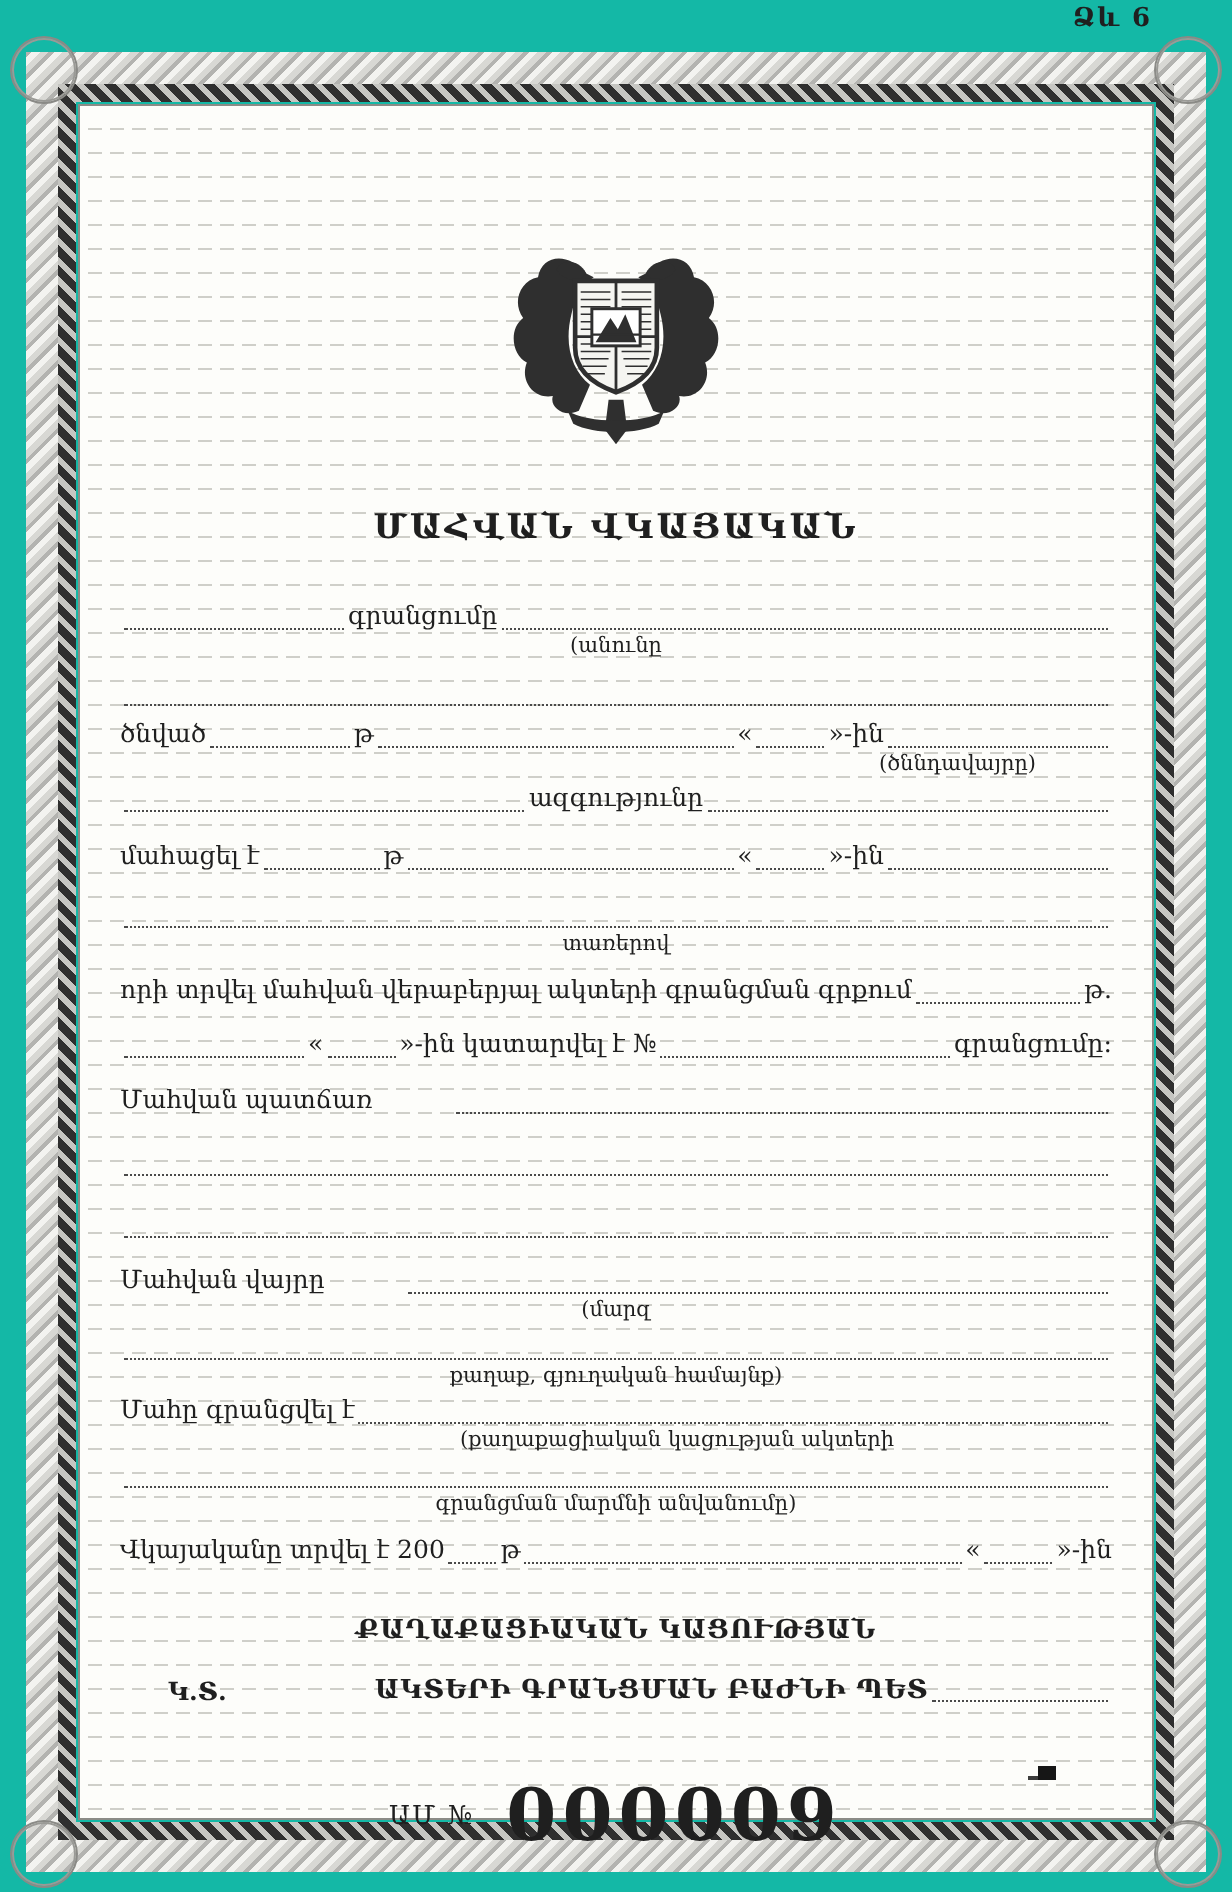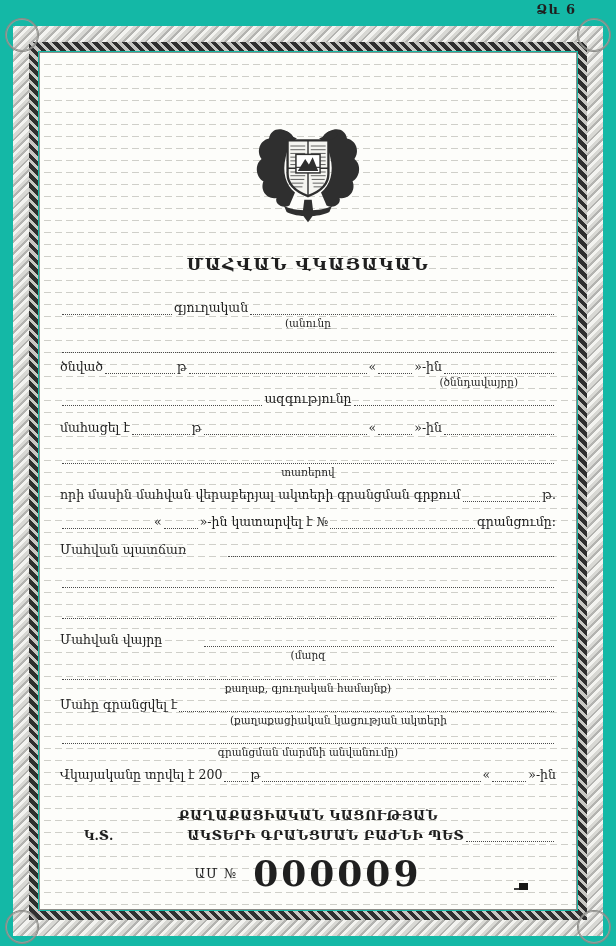--- a/index.html
+++ b/index.html
@@ -51,24 +51,24 @@
   .dots.w24 { flex:0 0 24px; } .dots.w34 { flex:0 0 34px; }
   .dots.w58 { flex:0 0 58px; } .dots.w70 { flex:0 0 70px; }
   .dots.w90 { flex:0 0 90px; } .dots.w110 { flex:0 0 110px; }
   .cap { font-size:10.5px; line-height:13px; text-align:center; margin-top:2px; }
   .cap.right { text-align:right; padding-right:38px; }
   .cap.offright { text-align:left; padding-left:170px; }
   .mt6{margin-top:6px;} .mt8{margin-top:8px;} .mt10{margin-top:10px;} .mt12{margin-top:12px;}
   .mt13{margin-top:13px;gap:40px;} .mt14{margin-top:14px;} .mt16{margin-top:16px;} .mt18{margin-top:18px;}
   .mt26{margin-top:26px;}
   .dept1 { margin-top:26px; text-align:center; font-weight:bold; font-size:13px; letter-spacing:0.5px; }
-  .dept-row { display:flex; align-items:center; margin-top:5px; font-size:13px; }
+  .dept-row { display:flex; align-items:flex-start; margin-top:15px; font-size:13px; }
   .seal { flex:0 0 auto; font-weight:bold; font-size:12.5px; padding-left:24px; }
   .dept2 { flex:0 0 auto; font-weight:bold; letter-spacing:0.5px; margin-left:74px; }
-  .serial-row { display:flex; align-items:center; justify-content:center; margin-top:13px; gap:16px; }
+  .serial-row { display:flex; align-items:center; justify-content:center; margin-top:38px; gap:16px; }
   .serial-series { font-size:13px; letter-spacing:1px; }
   .serial-number { font-size:36px; font-weight:bold; letter-spacing:3px; line-height:34px; font-family:"DejaVu Serif",serif; }
   .print-mark { position:absolute; left:519px; top:883px; width:9px; height:7px; background:#161616; }
   .print-mark:after { content:""; position:absolute; left:-5px; bottom:0; width:5px; height:2px; background:#3c3c3c; }
 </style>
 </head>
 <body>
 
 <div class="sheet">
 
@@ -105,21 +105,21 @@
       </g>
       <rect x="47" y="37" width="26" height="20" fill="#ffffff" stroke="#2f2f2f" stroke-width="1.6"></rect>
       <path d="M49 55 L57 42 L61 48 L65 40 L71 55 Z" fill="#2f2f2f"></path>
       <path d="M47 51 h26" stroke="#2f2f2f" stroke-width="1.2"></path>
     </svg>
 
     <div class="title">ՄԱՀՎԱՆ ՎԿԱՅԱԿԱՆ</div>
 
     <div class="row mt26">
       <span class="dots w110"></span>
-      <span class="lbl">գյուղական</span>
+      <span class="lbl">գրանցումը</span>
       <span class="dots"></span>
     </div>
     <div class="cap">(անունը</div>
 
     <div class="row mt10">
       <span class="dots"></span>
     </div>
 
     <div class="row mt6">
       <span class="lbl">ծնված</span>
@@ -149,21 +149,21 @@
       <span class="lbl">»-ին</span>
       <span class="dots w110"></span>
     </div>
 
     <div class="row mt16">
       <span class="dots"></span>
     </div>
     <div class="cap">տառերով</div>
 
     <div class="row mt8">
-      <span class="lbl">որի մասին մահվան վերաբերյալ ակտերի գրանցման գրքում</span>
+      <span class="lbl">որի տրվել մահվան վերաբերյալ ակտերի գրանցման գրքում</span>
       <span class="dots"></span>
       <span class="lbl">թ.</span>
     </div>
     <div class="row mt12">
       <span class="dots w90"></span>
       <span class="lbl">«</span>
       <span class="dots w34"></span>
       <span class="lbl">»-ին կատարվել է №</span>
       <span class="dots"></span>
       <span class="lbl">գրանցումը։</span>

